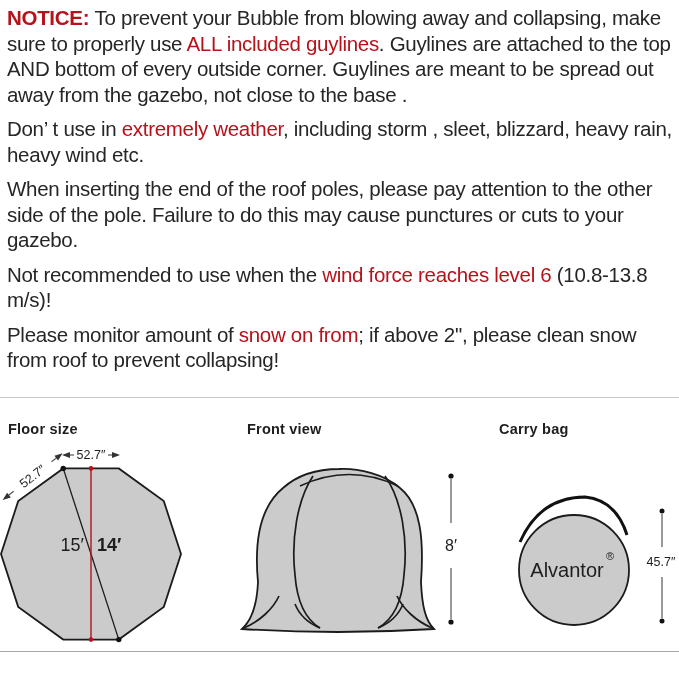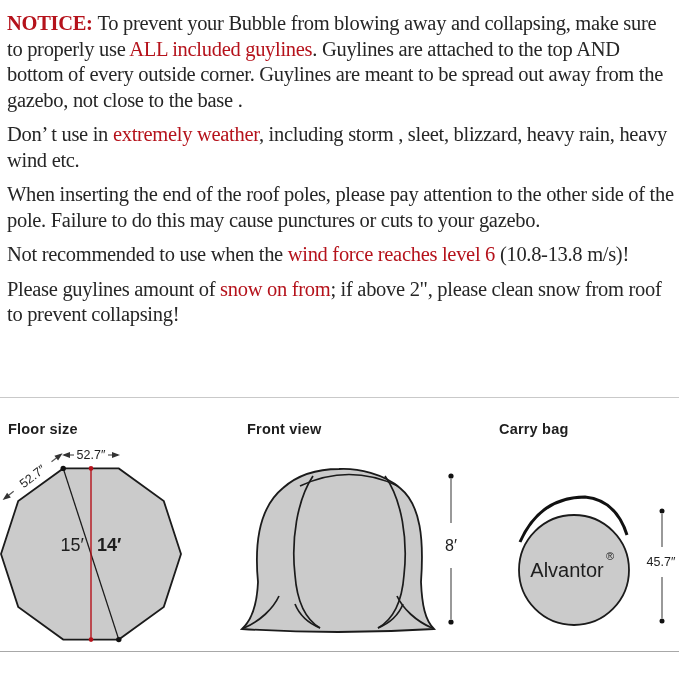--- a/index.html
+++ b/index.html
@@ -13,21 +13,21 @@
   body{
     width:679px;height:693px;position:relative;background:#ffffff;
     font-family:"Liberation Sans",sans-serif;color:var(--ink);
     overflow:hidden;
   }
   
   .notice{
     position:absolute;left:7px;top:3px;width:668px;
     font-size:20.5px;line-height:25.5px;letter-spacing:-0.3px;
   }
-  .notice p{margin:8px 0 9px 0;font-family:Liberation Serif, serif;}
+  .notice p{margin:2px 0 9px 0;}
   .notice .red{color:var(--red);}
   .notice .redbold{color:var(--red);font-weight:bold;}
   
   .hr{position:absolute;left:0;width:679px;height:1px;background:var(--divider);}
   .hr.top{top:397px;}
   .hr.bottom{top:651px;background:#a8a8a8;}
   
   .diagrams-svg{position:absolute;left:0;top:398px;}
   .diagrams-svg text{font-family:"Liberation Sans",sans-serif;fill:#1e1e1e;}
   .fig-title{font-size:14.5px;font-weight:bold;letter-spacing:.2px;}
@@ -47,21 +47,21 @@
   .spec-cell{flex:1;text-align:center;font-size:16px;color:#242424;letter-spacing:.2px;}
 </style>
 </head>
 <body>
 
 <div class="notice" id="notice-container">
     <p><span class="redbold">NOTICE: </span><span>To prevent your Bubble from blowing away and collapsing, make sure to properly use </span><span class="red">ALL included guylines</span><span>. Guylines are attached to the top AND bottom of every outside corner. Guylines are meant to be spread out away from the gazebo, not close to the base .</span></p>
     <p><span>Don’ t use in </span><span class="red">extremely weather</span><span>, including storm , sleet, blizzard, heavy rain, heavy wind etc.</span></p>
     <p><span>When inserting the end of the roof poles, please pay attention to the other side of the pole. Failure to do this may cause punctures or cuts to your gazebo.</span></p>
     <p><span>Not recommended to use when the </span><span class="red">wind force reaches level 6</span><span> (10.8-13.8 m/s)!</span></p>
-    <p><span>Please guylines amount of </span><span class="red">snow on from</span><span>; if above 2", please clean snow from roof to prevent collapsing!</span></p>
+    <p><span>Please monitor amount of </span><span class="red">snow on from</span><span>; if above 2", please clean snow from roof to prevent collapsing!</span></p>
   </div>
 
 <div class="hr top"></div>
 <div class="hr bottom"></div>
 
 <svg class="diagrams-svg" width="679" height="253" viewBox="0 398 679 253">
 
   <text class="fig-title" x="8" y="434">Floor size</text>
   <text class="fig-title" x="247" y="434">Front view</text>
   <text class="fig-title" x="499" y="434">Carry bag</text>

